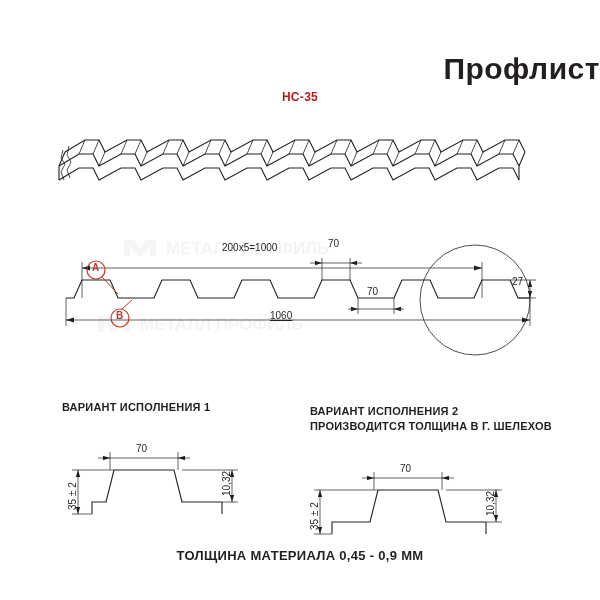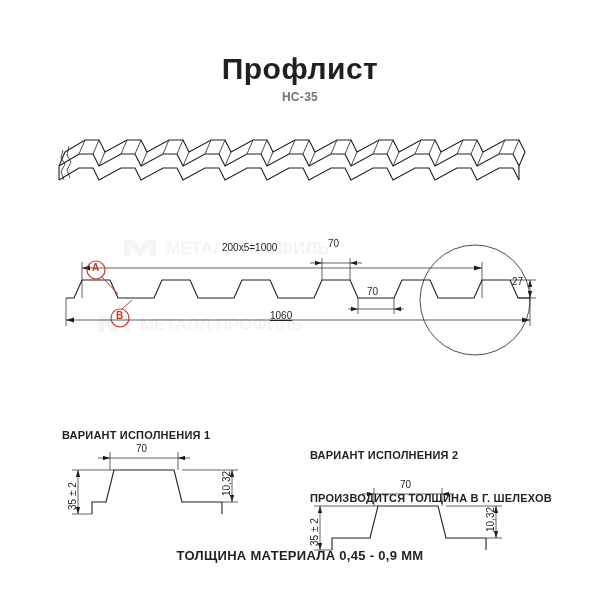--- a/index.html
+++ b/index.html
@@ -20,35 +20,35 @@
     width: 600px;
     height: 600px;
   }
 
   
   .title {
     position: absolute;
     top: 52px;
     left: 0;
     width: 600px;
-    text-align: center;
+    text-align: right;
     font-size: 30px;
     font-weight: bold;
     letter-spacing: 0.5px;
     color: #231f20;
   }
   .subtitle {
     position: absolute;
     top: 90px;
     left: 0;
     width: 600px;
     text-align: center;
     font-size: 12px;
     font-weight: bold;
-    color: #737373;
+    color: #b91c1c;
     letter-spacing: 0.3px;
   }
 
   
   .sheet3d {
     position: absolute;
     top: 118px;
     left: 55px;
     width: 490px;
     height: 90px;
@@ -70,29 +70,28 @@
     opacity: 0.30;
   }
   .wm1 { top: 230px; left: 118px; }
   .wm2 { top: 306px; left: 92px; }
 
   
   .variant {
     position: absolute;
   }
   .variant-1 { top: 400px; left: 62px; width: 210px; }
-  .variant-2 { top: 420px; left: 310px; width: 260px; }
+  .variant-2 { top: 404px; left: 310px; width: 260px; }
 
   .variant-title {
     font-size: 11px;
     font-weight: bold;
     color: #231f20;
     line-height: 15px;
     letter-spacing: 0.2px;
-    margin-top: 28px;
   }
 
   .variant-fig {
     position: absolute;
     top: 28px;
     left: 0;
   }
   .variant-2 .variant-fig { top: 28px; }
 
   

